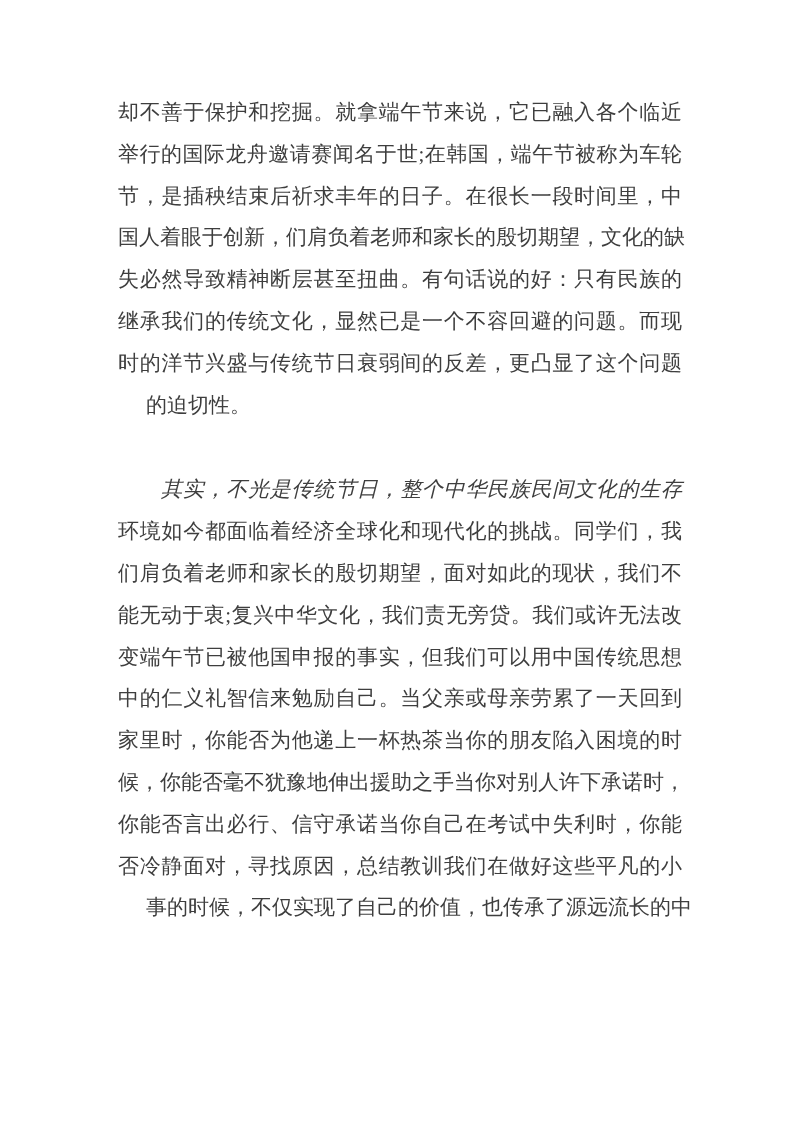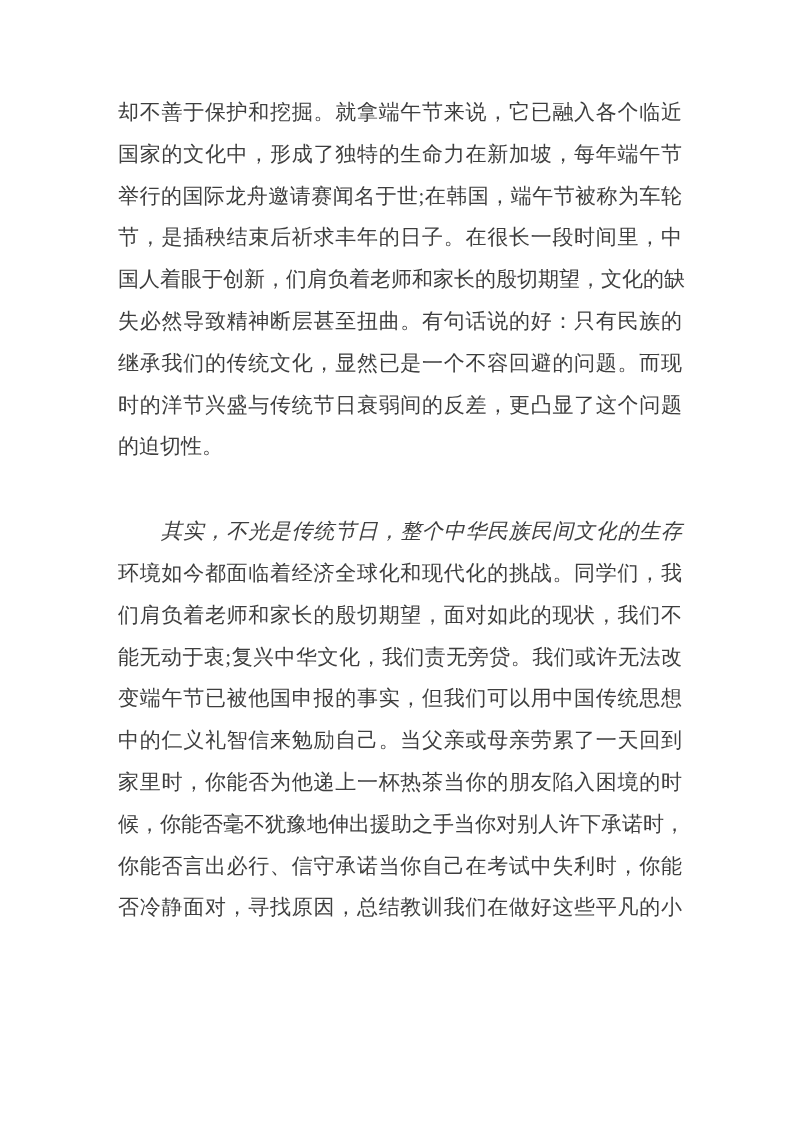--- a/index.html
+++ b/index.html
@@ -33,39 +33,39 @@
     height: 41.8px;
     line-height: 41.8px;
     text-align: justify;
     text-align-last: justify;
     -moz-text-align-last: justify;
     white-space: nowrap;
     overflow: visible;
   }
   .line.last-line {
     text-align-last: left;
+    margin-left: 28px;
     -moz-text-align-last: left;
   }
   .line.first-indent {
     text-indent: 43px;
     font-style: italic;
   }
   .para-gap {
     height: 43px;
   }
 </style>
 </head>
 <body>
 
 <div class="page">
   <div class="text-block">
 
     <div class="para">
       <div class="line">却不善于保护和挖掘。就拿端午节来说，它已融入各个临近</div>
-      <div class="line">国家的文化中，形成了独特的生命力在新加坡，每年端午节</div>
       <div class="line">举行的国际龙舟邀请赛闻名于世;在韩国，端午节被称为车轮</div>
       <div class="line">节，是插秧结束后祈求丰年的日子。在很长一段时间里，中</div>
       <div class="line">国人着眼于创新，们肩负着老师和家长的殷切期望，文化的缺</div>
       <div class="line">失必然导致精神断层甚至扭曲。有句话说的好：只有民族的</div>
       <div class="line">继承我们的传统文化，显然已是一个不容回避的问题。而现</div>
       <div class="line">时的洋节兴盛与传统节日衰弱间的反差，更凸显了这个问题</div>
       <div class="line last-line">的迫切性。</div>
     </div>
 
     <div class="para-gap"></div>
@@ -74,16 +74,17 @@
       <div class="line first-indent">其实，不光是传统节日，整个中华民族民间文化的生存</div>
       <div class="line">环境如今都面临着经济全球化和现代化的挑战。同学们，我</div>
       <div class="line">们肩负着老师和家长的殷切期望，面对如此的现状，我们不</div>
       <div class="line">能无动于衷;复兴中华文化，我们责无旁贷。我们或许无法改</div>
       <div class="line">变端午节已被他国申报的事实，但我们可以用中国传统思想</div>
       <div class="line">中的仁义礼智信来勉励自己。当父亲或母亲劳累了一天回到</div>
       <div class="line">家里时，你能否为他递上一杯热茶当你的朋友陷入困境的时</div>
       <div class="line">候，你能否毫不犹豫地伸出援助之手当你对别人许下承诺时，</div>
       <div class="line">你能否言出必行、信守承诺当你自己在考试中失利时，你能</div>
       <div class="line">否冷静面对，寻找原因，总结教训我们在做好这些平凡的小</div>
+      <div class="line last-line">事的时候，不仅实现了自己的价值，也传承了源远流长的中</div>
     </div>
 
   </div>
 </div>
 
 </body></html>

